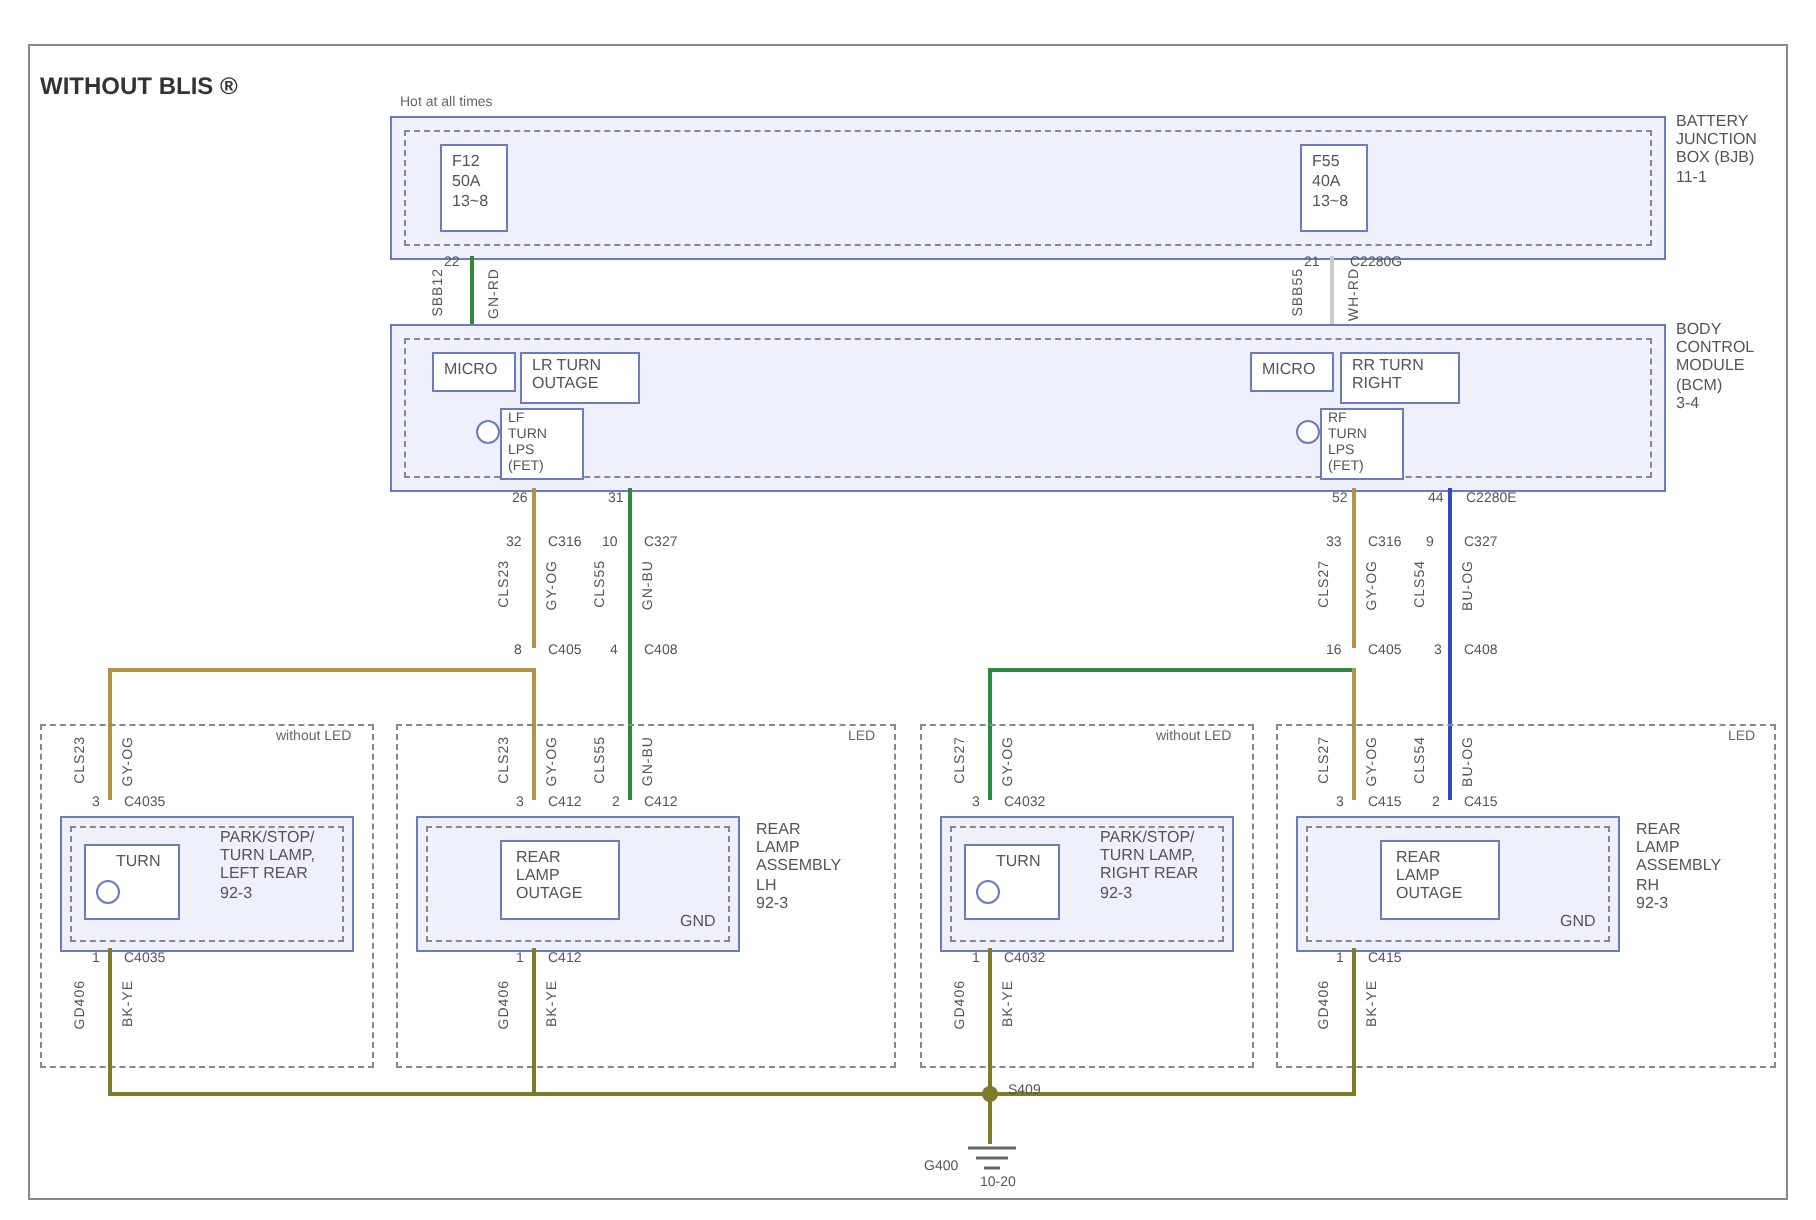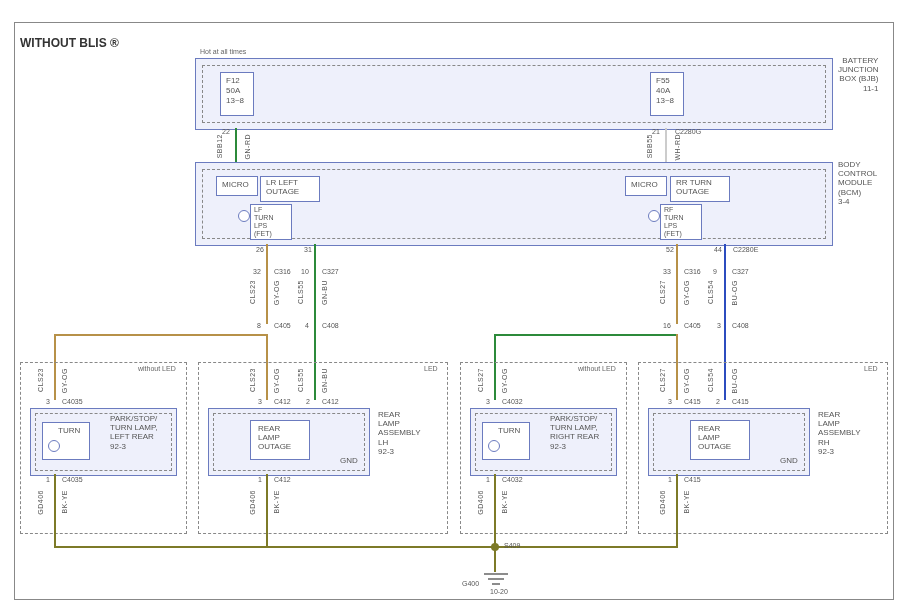--- a/index.html
+++ b/index.html
@@ -32,21 +32,21 @@
 
   <div class="abs frame" style="left:14px;top:22px;width:878px;height:576px"></div>
 
   <div class="abs title" style="left:20px;top:36px">WITHOUT BLIS ®</div>
 
   <div class="abs small" style="left:200px;top:48px">Hot at all times</div>
 
   <div class="abs module-outer" style="left:195px;top:58px;width:636px;height:70px">
     <div class="abs module-dashed" style="left:6px;top:6px;right:6px;bottom:6px"></div>
   </div>
-  <div class="abs txt" style="left:838px;top:56px;text-align:right">BATTERY
+  <div class="abs txt" style="left:838px;top:56px;text-align:left">BATTERY
 JUNCTION
 BOX (BJB)
 11-1</div>
 
   <div class="abs rect-box" style="left:220px;top:72px;width:32px;height:42px"></div>
   <div class="abs txt" style="left:226px;top:76px">F12</div>
   <div class="abs txt" style="left:226px;top:86px">50A</div>
   <div class="abs txt" style="left:226px;top:96px">13~8</div>
 
   <div class="abs rect-box" style="left:650px;top:72px;width:32px;height:42px"></div>
@@ -70,34 +70,34 @@
   </div>
   <div class="abs txt" style="left:838px;top:160px">BODY
 CONTROL
 MODULE
 (BCM)
 3-4</div>
 
   <div class="abs small-box" style="left:216px;top:176px;width:40px;height:18px"></div>
   <div class="abs txt" style="left:222px;top:180px">MICRO</div>
   <div class="abs small-box" style="left:260px;top:176px;width:58px;height:24px"></div>
-  <div class="abs txt" style="left:266px;top:178px">LR LEFT
+  <div class="abs txt" style="left:266px;top:178px">LR TURN
 OUTAGE</div>
   <div class="abs small-box" style="left:250px;top:204px;width:40px;height:34px"></div>
   <div class="abs txt" style="left:254px;top:206px;font-size:7px">LF
 TURN
 LPS
 (FET)</div>
   <div class="abs" style="left:238px;top:210px;width:10px;height:10px;border:1px solid #6b7bbf;border-radius:50%;background:#fff"></div>
 
   <div class="abs small-box" style="left:625px;top:176px;width:40px;height:18px"></div>
   <div class="abs txt" style="left:631px;top:180px">MICRO</div>
   <div class="abs small-box" style="left:670px;top:176px;width:58px;height:24px"></div>
   <div class="abs txt" style="left:676px;top:178px">RR TURN
-OUTAGE</div>
+RIGHT</div>
   <div class="abs small-box" style="left:660px;top:204px;width:40px;height:34px"></div>
   <div class="abs txt" style="left:664px;top:206px;font-size:7px">RF
 TURN
 LPS
 (FET)</div>
   <div class="abs" style="left:648px;top:210px;width:10px;height:10px;border:1px solid #6b7bbf;border-radius:50%;background:#fff"></div>
 
   <div class="abs pin" style="left:256px;top:246px">26</div>
   <div class="abs pin" style="left:304px;top:246px">31</div>
   <div class="abs pin" style="left:666px;top:246px">52</div>

